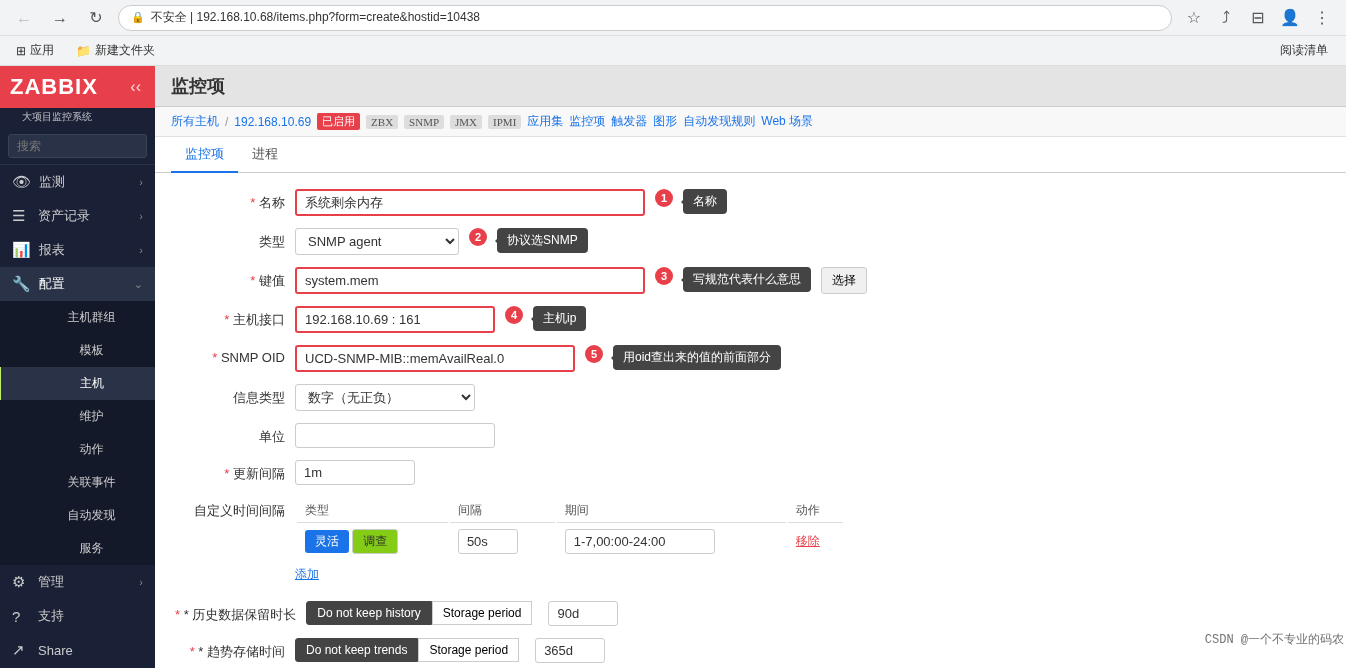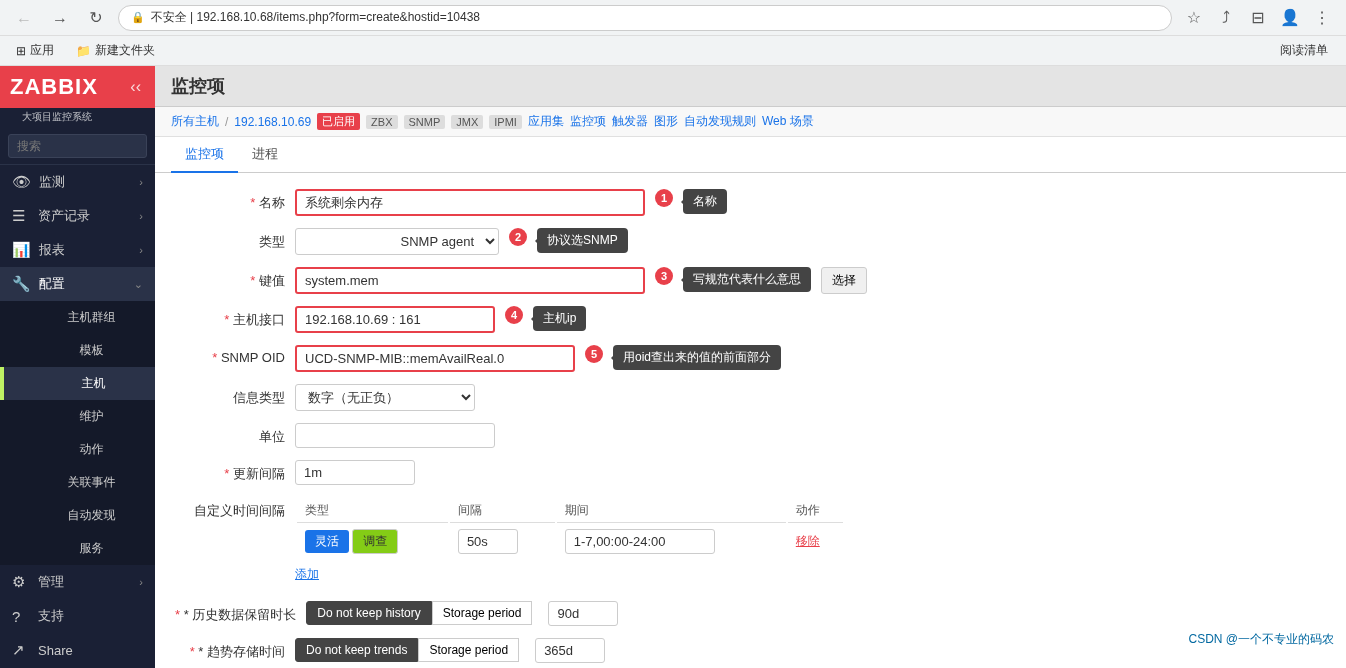--- a/index.html
+++ b/index.html
@@ -153,21 +153,21 @@
     .sidebar-menu-item .menu-arrow { font-size: 11px; color: #888; }
     .sidebar-submenu { background: #141929; }
     .sidebar-submenu .sidebar-menu-item {
       padding-left: 40px;
       font-size: 12px;
       text-align: center;
     }
     .sidebar-submenu .sidebar-menu-item.active-sub {
       background: #2a3248;
       color: white;
-      border-left: 4px solid #bef264;
+      border-left: 1px solid #bef264;
     }
 
     
     .content-area {
       flex: 1;
       background: white;
       overflow-y: auto;
       display: flex;
       flex-direction: column;
     }
@@ -195,20 +195,21 @@
       text-decoration: none;
     }
     .breadcrumb-sep { color: #999; font-size: 12px; }
     .breadcrumb-badge {
       background: #ddd;
       color: #555;
       font-size: 11px;
       padding: 1px 5px;
       border-radius: 2px;
       cursor: pointer;
+      font-family: Liberation Serif, serif;
     }
     .breadcrumb-badge.active { background: #e8404a; color: white; }
 
     
     .tabs-bar {
       display: flex;
       border-bottom: 1px solid #ccc;
       background: white;
       padding: 0 16px;
     }
@@ -251,21 +252,21 @@
     .form-control {
       border: 1px solid #ccc;
       border-radius: 3px;
       padding: 4px 8px;
       font-size: 13px;
       color: #333;
       background: white;
     }
     .form-control.highlighted { border-color: #e8404a; border-width: 2px; }
     .input-wide { width: 350px; }
-    .input-medium { width: 204px; text-align: right; }
+    .input-medium { width: 164px; }
     
     select.form-control { cursor: pointer; }
 
     .tooltip-bubble {
       background: #444;
       color: white;
       font-size: 12px;
       padding: 4px 10px;
       border-radius: 4px;
       position: relative;
@@ -370,23 +371,24 @@
       background: #444;
       color: white;
       border-color: #444;
     }
     .hbtn:first-child { border-radius: 3px 0 0 3px; }
     .hbtn.active + .hbtn, .hbtn.active { }
 
     .csdn-watermark {
       position: fixed;
       bottom: 20px;
-      right: 12px;
-      font-size: 12px;
-      color: #0369a1;
+      right: 2px;
+      font-size: 12px;
+      color: #737373;
+      font-family: Liberation Mono, monospace;
     }
   </style>
 </head>
 <body>
 
 <div class="browser-bar">
   <button class="browser-nav-btn disabled">←</button>
   <button class="browser-nav-btn">→</button>
   <button class="browser-nav-btn">↻</button>
   <div class="address-bar">

